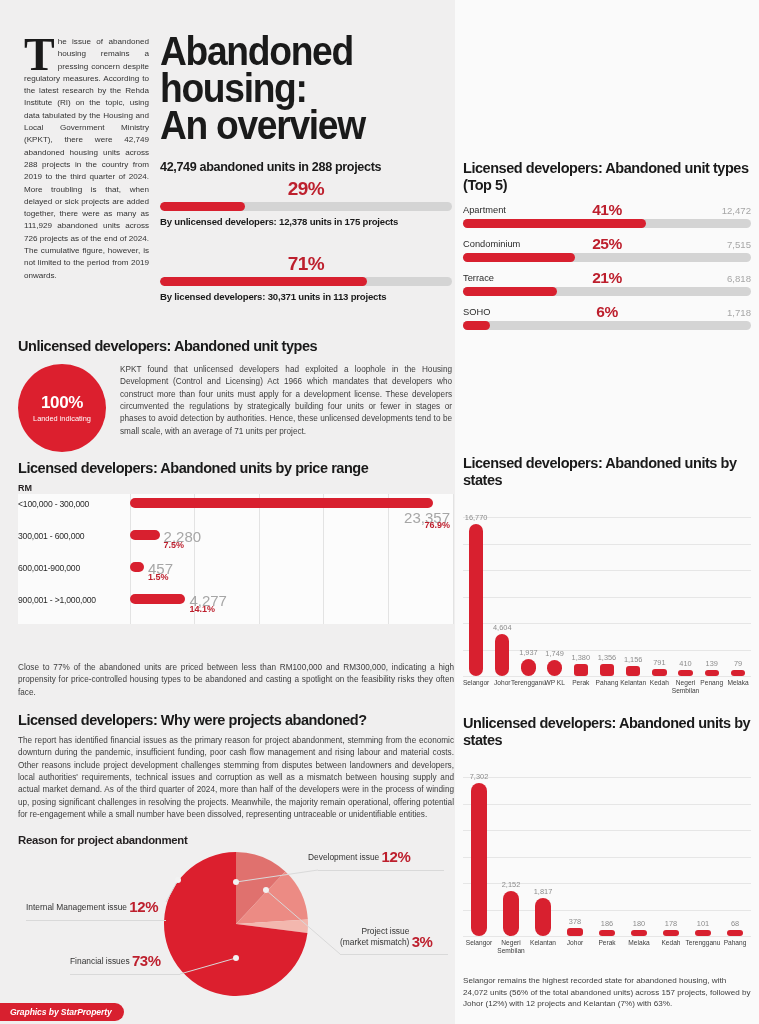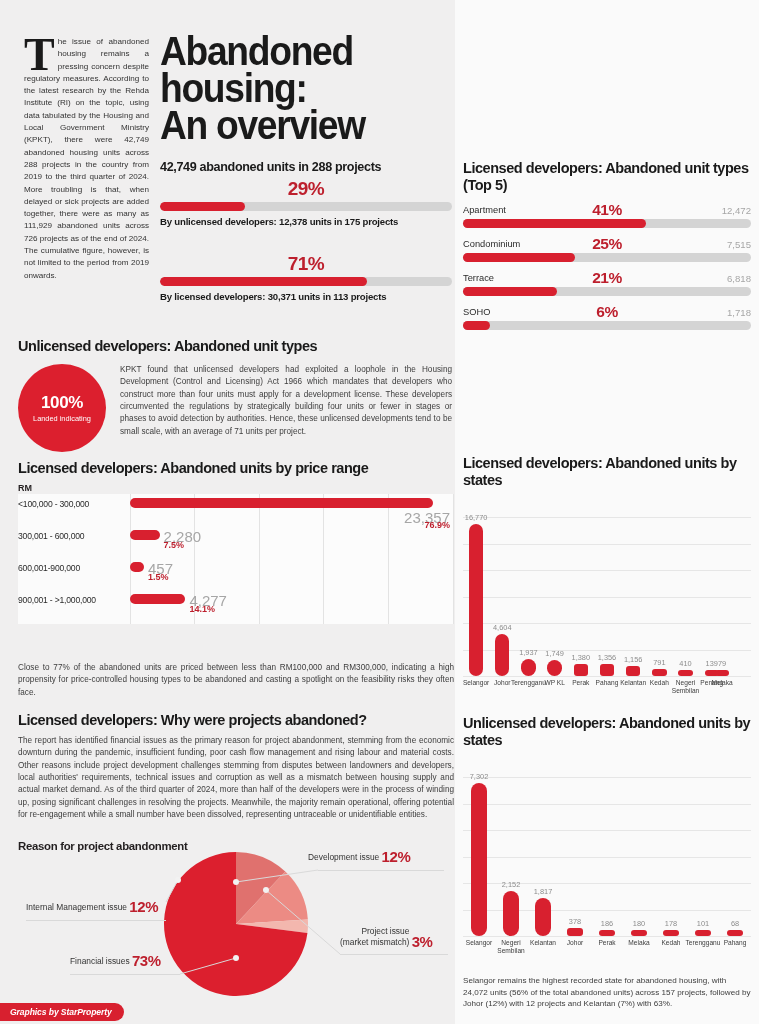--- a/index.html
+++ b/index.html
@@ -89,21 +89,21 @@
   }
   .pr-val { position: absolute; top: 0px; font-size: 15px; color: #a6a6a6; }
   .pr-pct { position: absolute; top: 12px; font-size: 9px; font-weight: bold; color: #bd1f2d; }
 
   .closetxt { position: absolute; left: 18px; top: 662px; width: 436px; }
   .whyblock { position: absolute; left: 18px; top: 712px; width: 436px; }
   .whyblock .body-txt { margin-top: 6px; }
 
   
   .piewrap { position: absolute; left: 18px; top: 834px; width: 436px; height: 175px; }
-  .pie-title { font-weight: bold; font-size: 11.4px; letter-spacing: -0.3px; margin-top: 6px; }
+  .pie-title { font-weight: bold; font-size: 11.4px; letter-spacing: -0.3px; }
   .pie-callout { position: absolute; font-size: 8.4px; color: #333; white-space: nowrap; }
   .pie-callout b { font-size: 15px; font-weight: bold; color: #bd1f2d; letter-spacing: -0.4px; vertical-align: -2px; }
   .leader { position: absolute; background: #d9d9d9; height: 1px; }
 
   
   .badge {
     position: absolute; left: 0; top: 1003px; padding: 4px 12px 4px 10px;
     background: #d8202f; color: #fff; font-size: 8.6px; font-weight: bold;
     font-style: italic; border-radius: 0 11px 11px 0; letter-spacing: -0.1px;
   }
@@ -384,21 +384,21 @@
           <div class="sbar-col" style="left: 209.455px; width: 26.1818px; height: 6px;">
             <div class="sbar" style="width: 14.4px; height: 6px; border-radius: 3px;"></div>
             <div class="sbar-val">410</div>
             <div class="sbar-lab">Negeri<br>Sembilan</div>
           </div>
           <div class="sbar-col" style="left: 235.636px; width: 26.1818px; height: 6px;">
             <div class="sbar" style="width: 14.4px; height: 6px; border-radius: 3px;"></div>
             <div class="sbar-val">139</div>
             <div class="sbar-lab">Penang</div>
           </div>
-          <div class="sbar-col" style="left: 246px; width: 26.1818px; height: 6px; margin-top: 27px;">
+          <div class="sbar-col" style="left: 262px; width: 26.1818px; height: 6px; margin-top: 27px;">
             <div class="sbar" style="width: 14.4px; height: 6px; border-radius: 3px;"></div>
             <div class="sbar-val">79</div>
             <div class="sbar-lab">Melaka</div>
           </div>
         </div>
     </div>
 
     <div class="panel" style="top:715px;">
       <div class="h-sec">Unlicensed developers: Abandoned units by states</div>
       <div class="statechart" id="unlic-states-chart">

